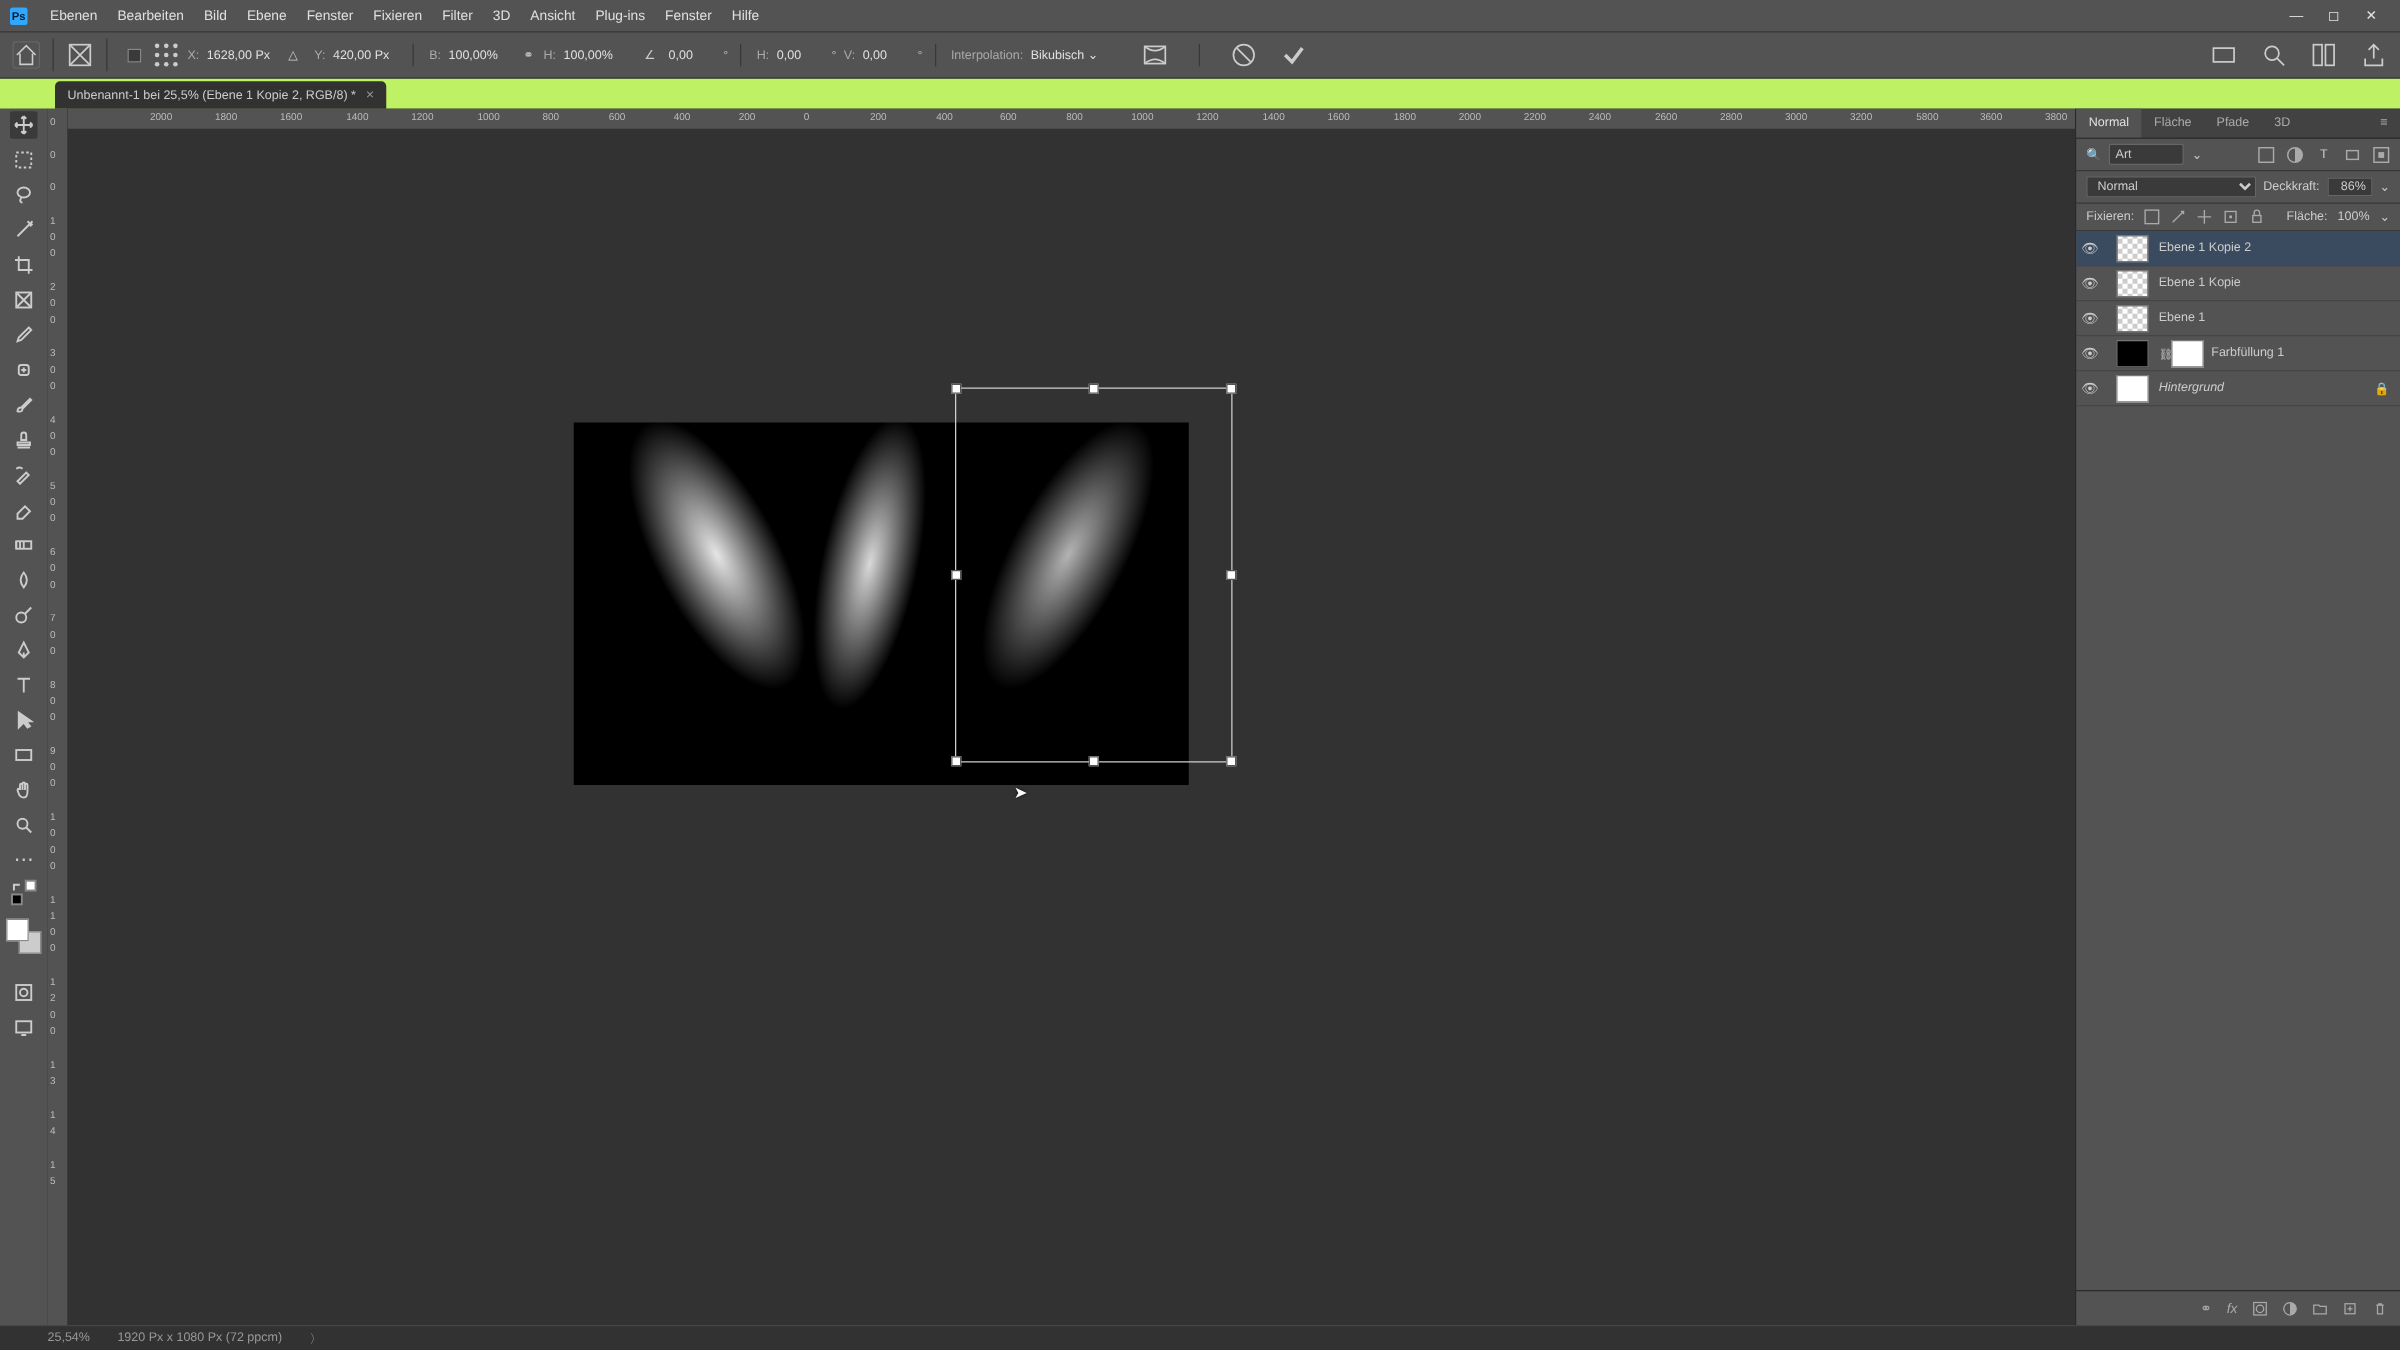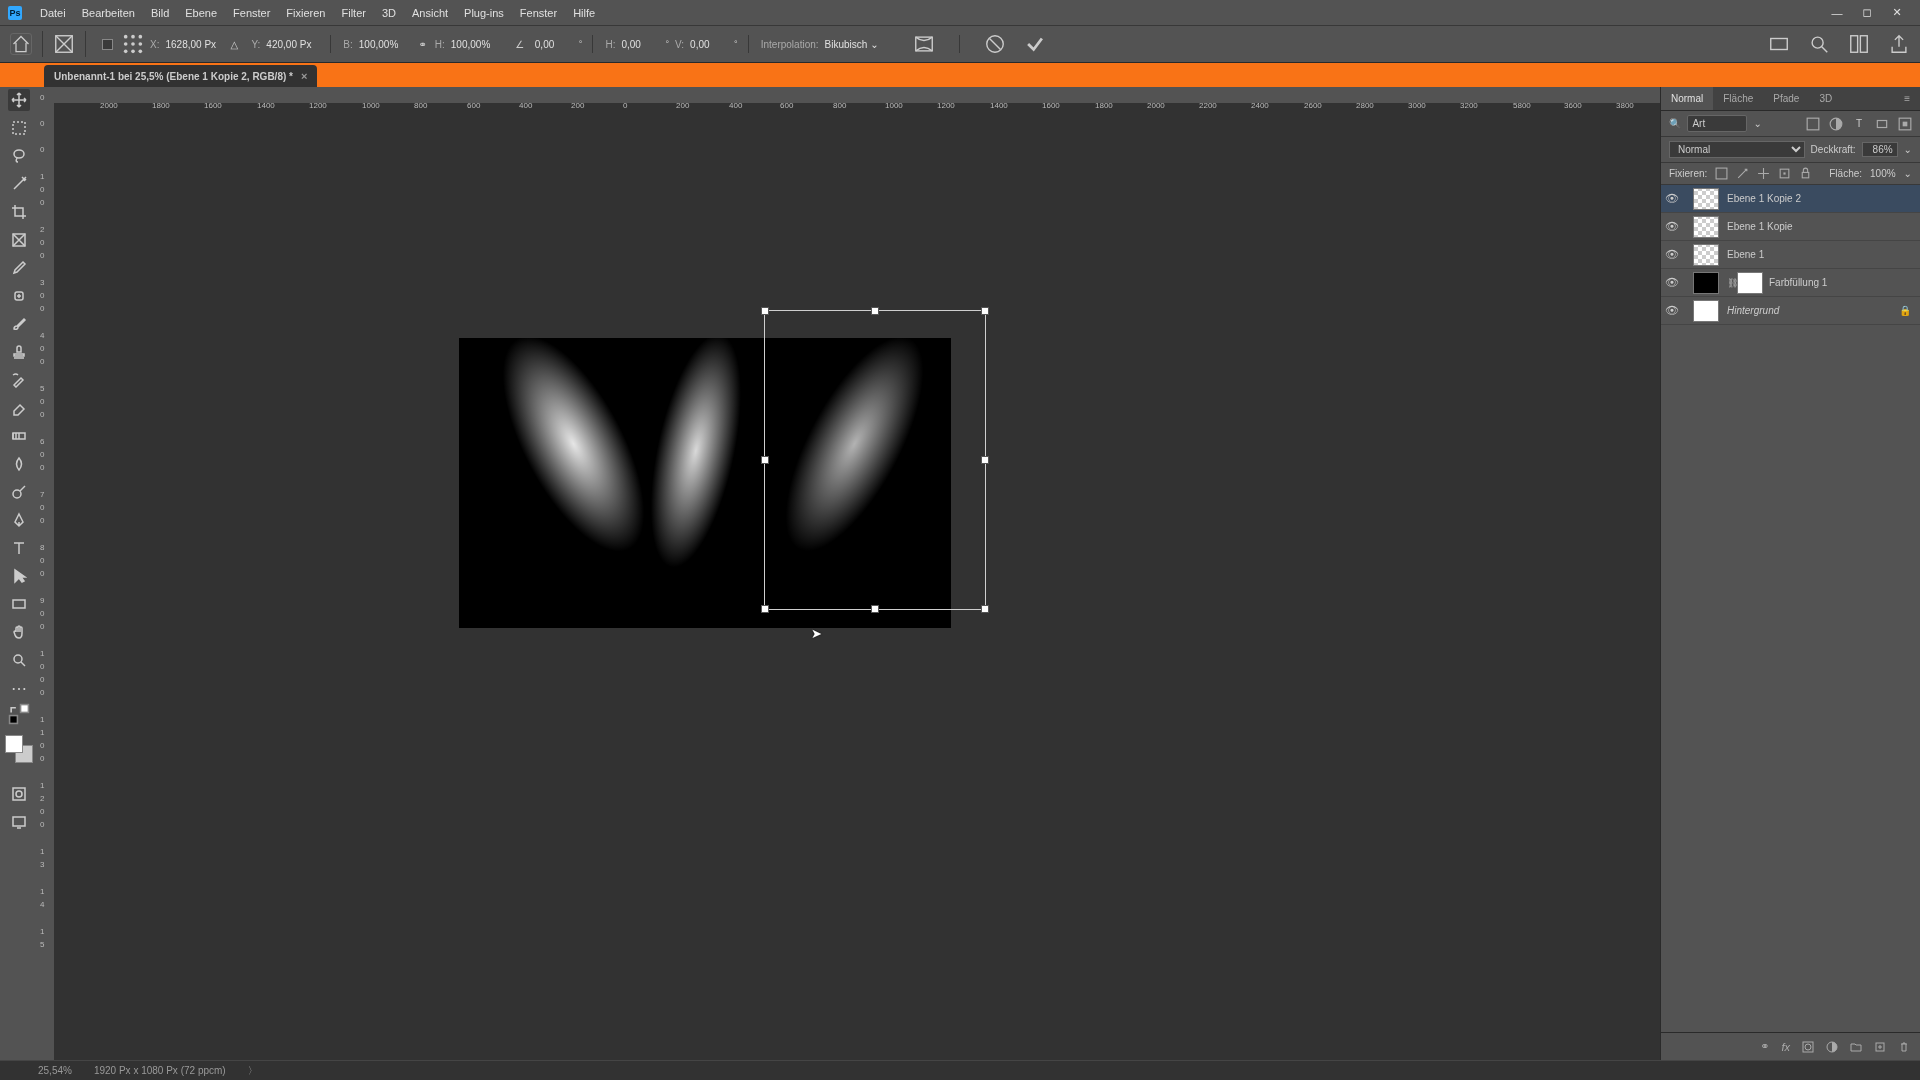--- a/index.html
+++ b/index.html
@@ -20,21 +20,21 @@
 .optbar .lbl { margin: 0 2px; color:#aaa;}
 .optbar .val { background:#535353;border:none;color:#e0e0e0;width:54px;font-size:10px;text-align:left;padding:2px 0;}
 .optbar .val.narrow{width:40px;}
 .optbar .link-icon{width:12px;text-align:center;}
 .optbar .drop { background:#535353;border:none;color:#e0e0e0;font-size:10px;}
 .optbar .right-icons{margin-left:auto;display:flex;gap:18px;align-items:center;}
 .optbar .chk{width:11px;height:11px;border:1px solid #888;background:#3a3a3a;}
 .confirm-area{display:flex;align-items:center;gap:18px;margin-left:30px;}
 
 
-.tabbar { height: 24px; background: #f97316; display: flex; align-items: flex-end; padding-left: 44px; font-weight: bold; }
+.tabbar { height: 24px; background: #bef264; display: flex; align-items: flex-end; padding-left: 44px; }
 .doctab { background: #323232; height: 22px; display: flex; align-items: center; padding: 0 10px; font-size: 10px; color: #ccc; border-top-left-radius: 4px; border-top-right-radius: 4px; gap: 8px; }
 .doctab .close { color: #999; font-size: 11px; }
 
 
 .workspace { position: absolute; top: 87px; left: 0; right: 0; bottom: 20px; display: flex; }
 
 
 .toolbox { width: 38px; background: #535353; display: flex; flex-direction: column; align-items: center; padding-top: 2px; gap: 6px; }
 .tool { width: 22px; height: 22px; display: flex; align-items: center; justify-content: center; color: #ccc; border-radius:2px;}
 .tool.active { background: #3a3a3a; }
@@ -44,21 +44,21 @@
 .toolbox .bg { position:absolute;bottom:0;right:0;width:18px;height:18px;background:#ccc;border:1px solid #888;}
 .toolbox .mini { width:22px;height:18px;display:flex;align-items:center;justify-content:center;}
 
 
 .ruler-v { width:16px;background:#535353;display:flex;flex-direction:column;font-size:8px;color:#bbb;position:relative;}
 .ruler-v .t{position:absolute;left:2px;}
 
 
 .stage { flex: 1; background: #323232; position: relative; overflow:hidden;}
 .ruler-h { position:absolute;top:0;left:0;right:0;height:16px;background:#535353;display:flex;font-size:8px;color:#bbb;align-items:center;}
-.ruler-h .t{position:absolute;top:14px;}
+.ruler-h .t{position:absolute;top:2px;margin-left:20px;}
 .canvas-surface{position:absolute;top:16px;left:0;right:0;bottom:0;}
 .artboard { position:absolute; left:405px; top:235px; width:492px; height:290px; background:#000; overflow:hidden;}
 .light1{position:absolute;left:20px;top:-30px;width:220px;height:330px;background:radial-gradient(ellipse 70px 170px at 50% 40%,rgba(255,255,255,0.9),rgba(255,255,255,0) 70%);transform:rotate(-28deg);}
 .light2{position:absolute;left:150px;top:-20px;width:160px;height:330px;background:radial-gradient(ellipse 55px 170px at 50% 40%,rgba(255,255,255,0.85),rgba(255,255,255,0) 70%);transform:rotate(12deg);}
 .light3{position:absolute;left:280px;top:-30px;width:200px;height:330px;background:radial-gradient(ellipse 65px 170px at 50% 40%,rgba(255,255,255,0.7),rgba(255,255,255,0) 70%);transform:rotate(28deg);}
 
 
 .bbox{position:absolute;border:1px solid #cfcfcf;}
 .handle{position:absolute;width:8px;height:8px;background:#fff;border:1px solid #555;}
 .h-tl{top:-4px;left:-4px;} .h-tc{top:-4px;left:50%;margin-left:-4px;} .h-tr{top:-4px;right:-4px;}
@@ -104,21 +104,21 @@
 
 .status{position:absolute;bottom:0;left:0;right:0;height:20px;background:#323232;display:flex;align-items:center;font-size:10px;color:#999;padding-left:38px;gap:22px;border-top:1px solid #454545;}
 
 svg{display:block;}
 </style>
 </head>
 <body>
 
 <div class="menubar">
   <div class="app-icon">Ps</div>
-  <div class="menu-item">Datei</div>
+  <div class="menu-item">Ebenen</div>
   <div class="menu-item">Bearbeiten</div>
   <div class="menu-item">Bild</div>
   <div class="menu-item">Ebene</div>
   <div class="menu-item">Fenster</div>
   <div class="menu-item">Fixieren</div>
   <div class="menu-item">Filter</div>
   <div class="menu-item">3D</div>
   <div class="menu-item">Ansicht</div>
   <div class="menu-item">Plug-ins</div>
   <div class="menu-item">Fenster</div>

